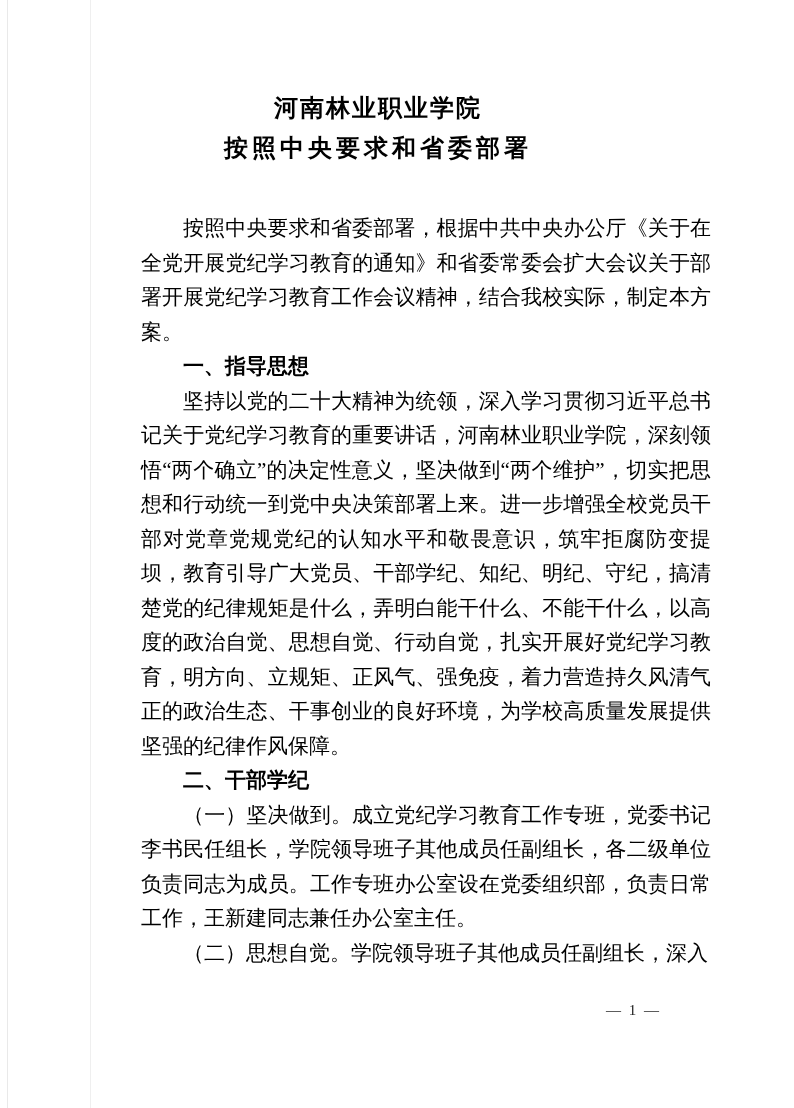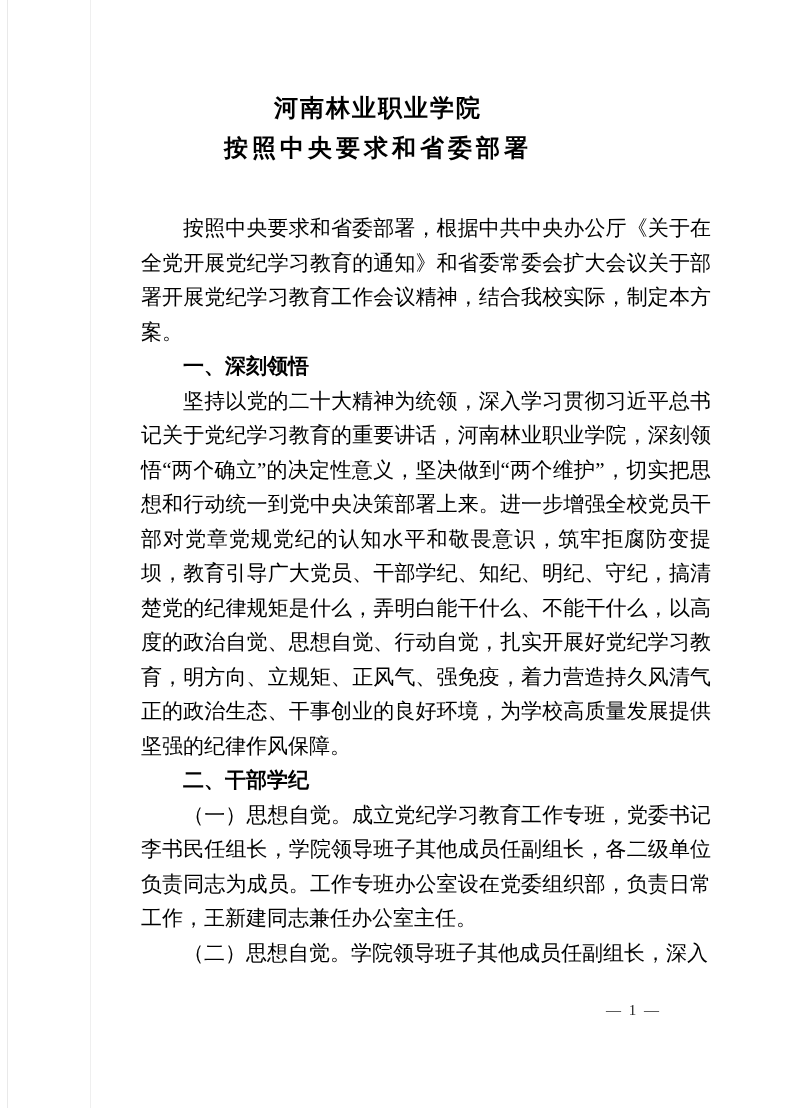--- a/index.html
+++ b/index.html
@@ -76,22 +76,22 @@
   <div class="scan-line sl1"></div>
   <div class="scan-line sl2"></div>
 
   <h1 class="doc-title">
     <div class="t1">河南林业职业学院</div>
     <div class="t2">按照中央要求和省委部署</div>
   </h1>
 
   <div class="doc-body">
     <p>按照中央要求和省委部署，根据中共中央办公厅《关于在全党开展党纪学习教育的通知》和省委常委会扩大会议关于部署开展党纪学习教育工作会议精神，结合我校实际，制定本方案。</p>
-    <p class="section-heading">一、深刻领悟</p>
+    <p class="section-heading">一、指导思想</p>
     <p>坚持以党的二十大精神为统领，深入学习贯彻习近平总书记关于党纪学习教育的重要讲话，河南林业职业学院，深刻领悟“两个确立”的决定性意义，坚决做到“两个维护”，切实把思想和行动统一到党中央决策部署上来。进一步增强全校党员干部对党章党规党纪的认知水平和敬畏意识，筑牢拒腐防变提坝，教育引导广大党员、干部学纪、知纪、明纪、守纪，搞清楚党的纪律规矩是什么，弄明白能干什么、不能干什么，以高度的政治自觉、思想自觉、行动自觉，扎实开展好党纪学习教育，明方向、立规矩、正风气、强免疫，着力营造持久风清气正的政治生态、干事创业的良好环境，为学校高质量发展提供坚强的纪律作风保障。</p>
     <p class="section-heading">二、干部学纪</p>
-    <p><span class="item-lead">（一）思想自觉。</span><span>成立党纪学习教育工作专班，党委书记李书民任组长，学院领导班子其他成员任副组长，各二级单位负责同志为成员。工作专班办公室设在党委组织部，负责日常工作，王新建同志兼任办公室主任。</span></p>
+    <p><span class="item-lead">（一）坚决做到。</span><span>成立党纪学习教育工作专班，党委书记李书民任组长，学院领导班子其他成员任副组长，各二级单位负责同志为成员。工作专班办公室设在党委组织部，负责日常工作，王新建同志兼任办公室主任。</span></p>
     <p><span class="item-lead">（二）思想自觉。</span><span>学院领导班子其他成员任副组长，深入</span></p>
   </div>
 
   <div class="page-number">— 1 —</div>
 
 </div>
 
 </body></html>

